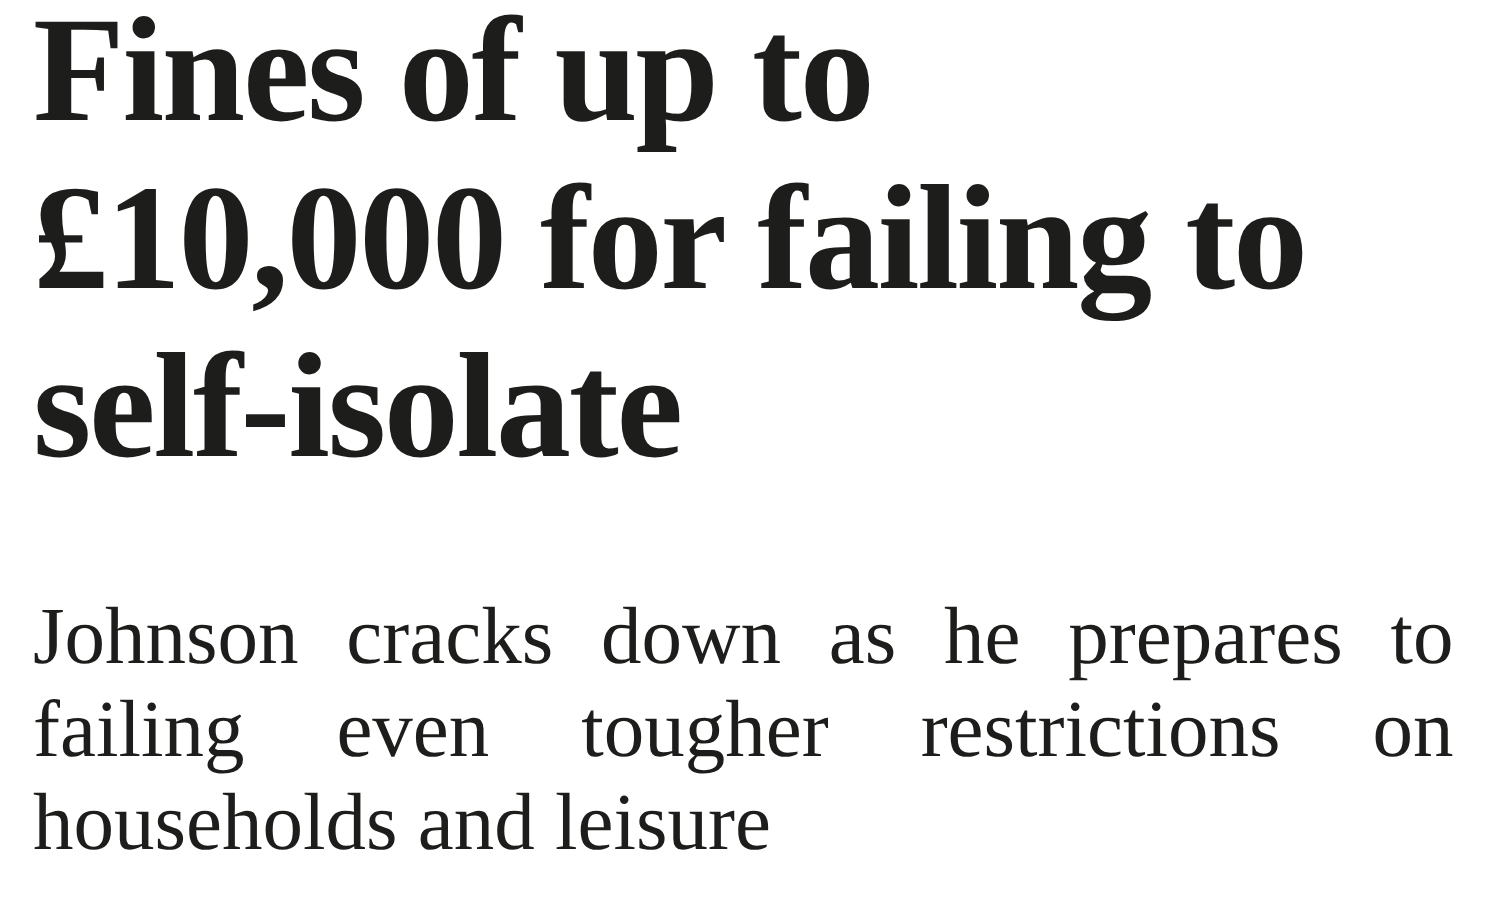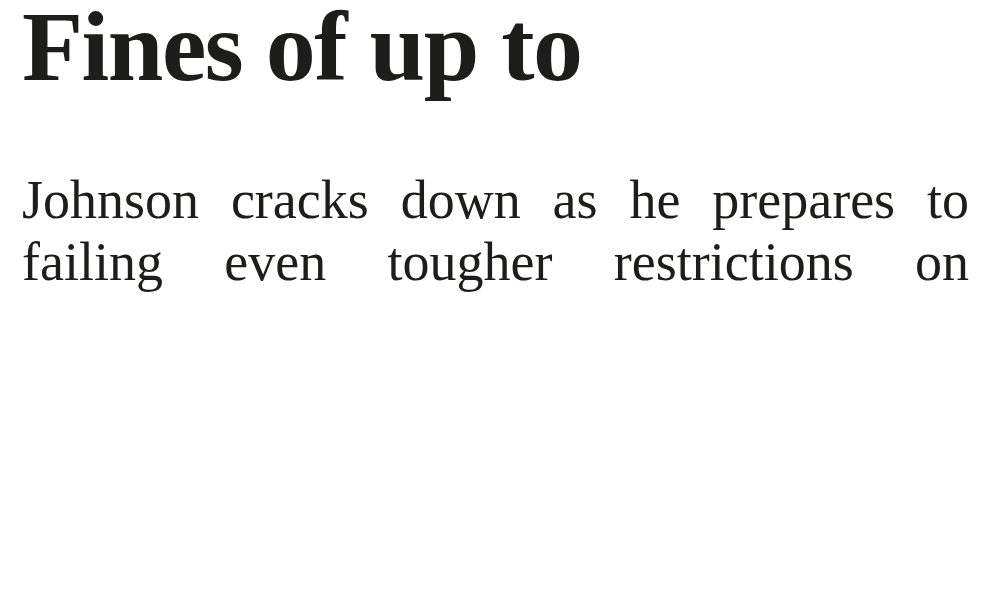--- a/index.html
+++ b/index.html
@@ -44,18 +44,21 @@
     text-align: justify;
     text-align-last: justify;
   }
 </style>
 </head>
 <body>
 
 <div class="article">
   <h1 class="headline">
     <span class="hl-line">Fines of up to</span>
+    <span class="hl-line">£10,000 for failing to</span>
+    <span class="hl-line">self-isolate</span>
   </h1>
   <p class="standfirst">
     <span class="sf-line justify">Johnson cracks down as he prepares to</span>
     <span class="sf-line justify">failing even tougher restrictions on</span>
+    <span class="sf-line">households and leisure</span>
   </p>
 </div>
 
 </body></html>

